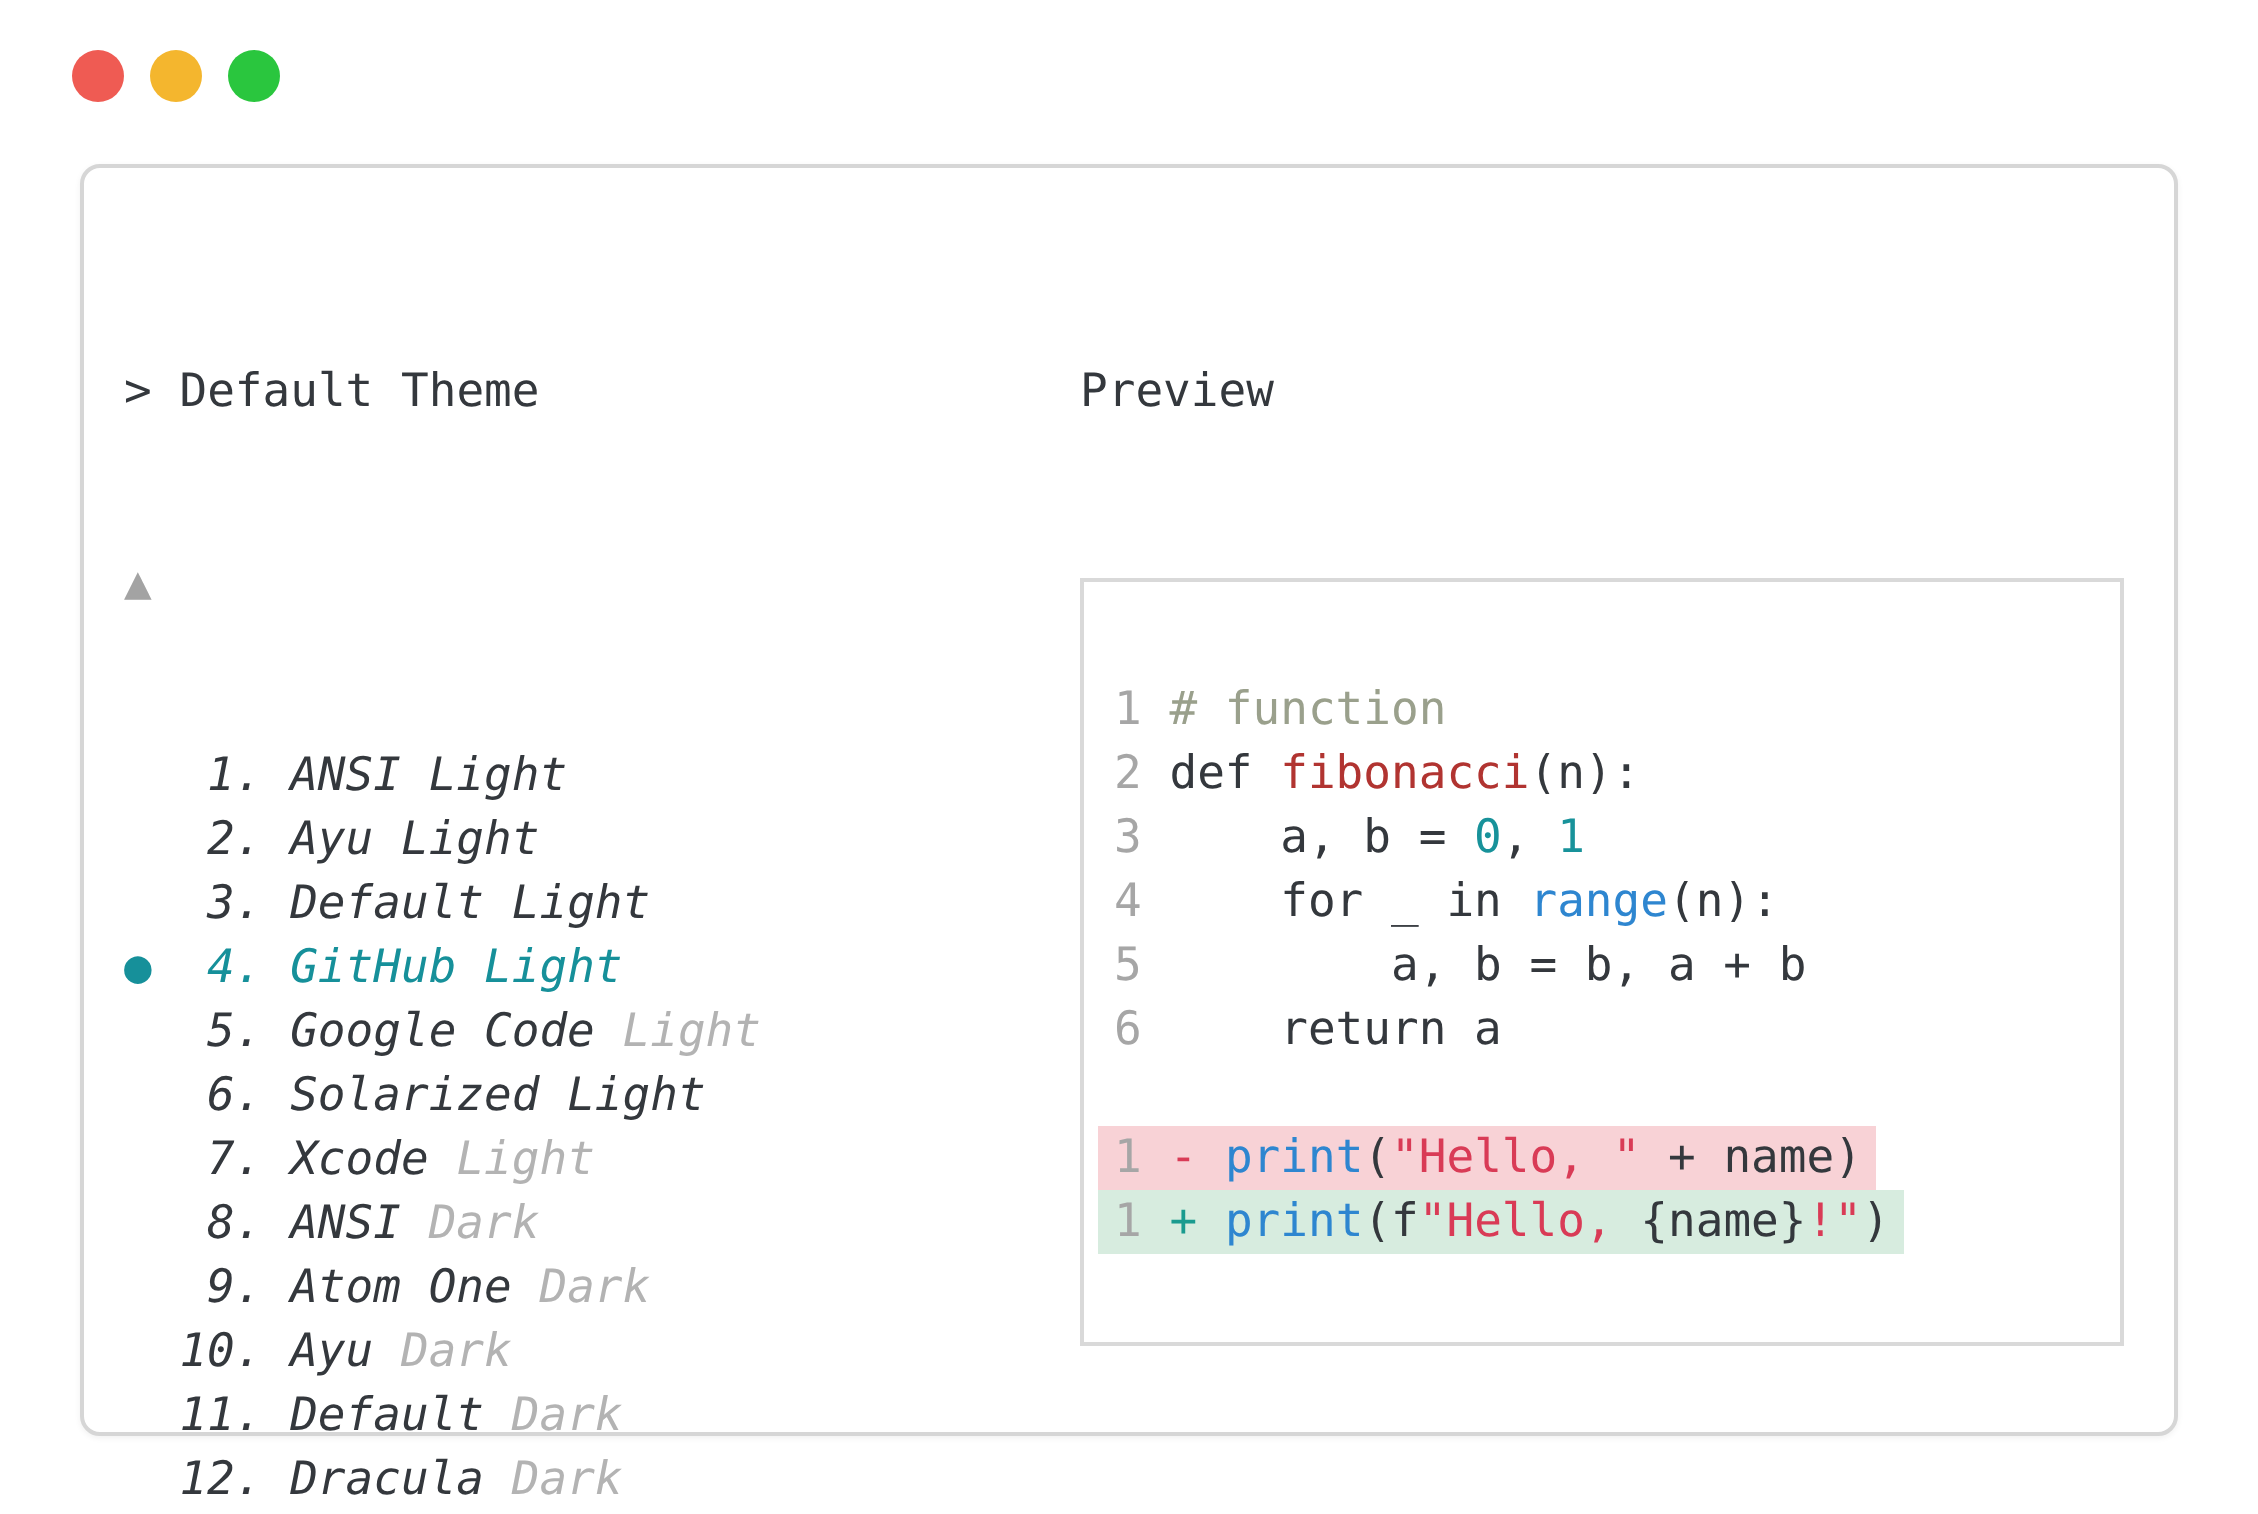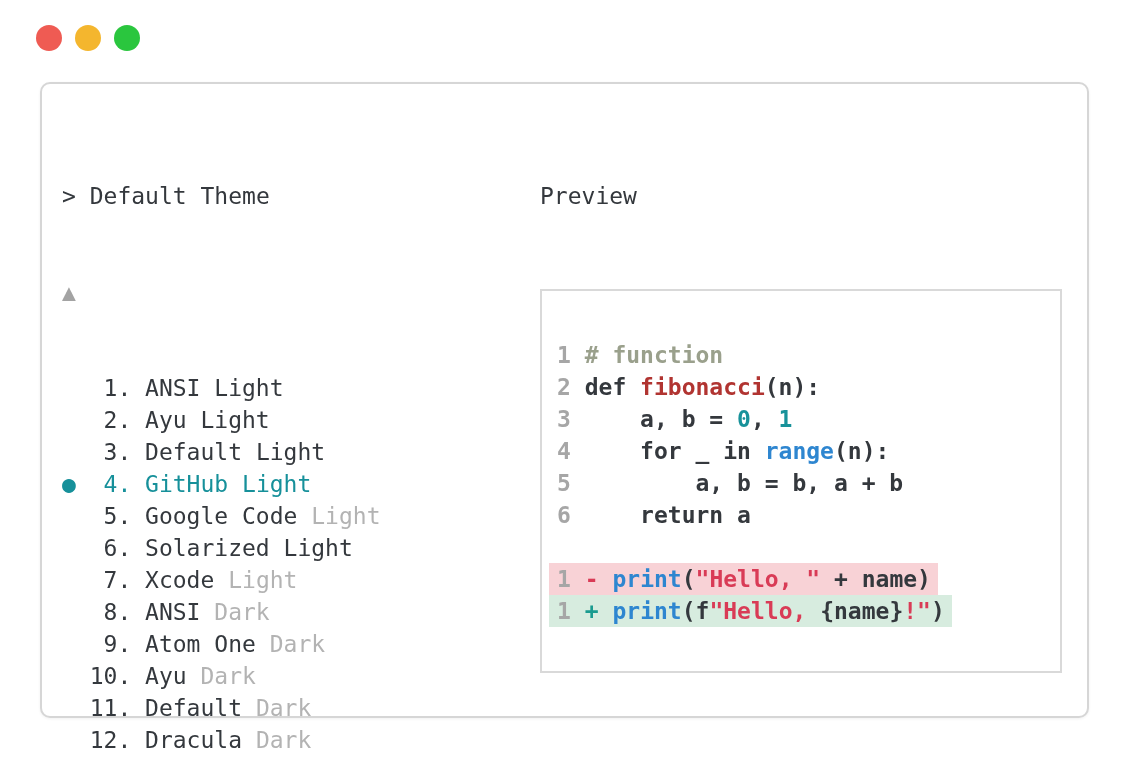--- a/index.html
+++ b/index.html
@@ -29,35 +29,35 @@
     padding: 32px 24px 0 20px;
     font-size: 23px; line-height: 32px;
     color: #34383d;
     white-space: pre;
   }
   .left-col { width: 478px; flex: none; }
   .right-col { flex: 1; }
   .line { height: 32px; white-space: pre; }
   .prompt-line { color: #34383d; }
   .scroll-arrow-up { color: #a3a3a3; }
-  .theme-item { cursor: pointer; }
+  .theme-item { cursor: pointer; font-style: italic; }
   .marker { display: inline-block; width: 2ch; }
   .num { display: inline-block; width: 2ch; text-align: right; }
   .preview-label { height: 32px; }
   .preview-box {
     margin-top: 13px;
     width: 522px; height: 384px;
     border: 2px solid #d9d9d9;
     background: #ffffff;
     padding: 48px 0 0 15px;
     font-size: 23px; line-height: 32px;
     white-space: pre;
     overflow: hidden;
   }
-  .code-line { height: 32px; white-space: pre; font-weight: bold; }
+  .code-line { height: 32px; white-space: pre; }
   .diff-chip {
     display: inline-block;
     margin-left: -8px;
     padding: 0 7px 0 8px;
   }
 </style>
 </head>
 <body>
 
 <div class="traffic-lights" id="traffic-lights">

